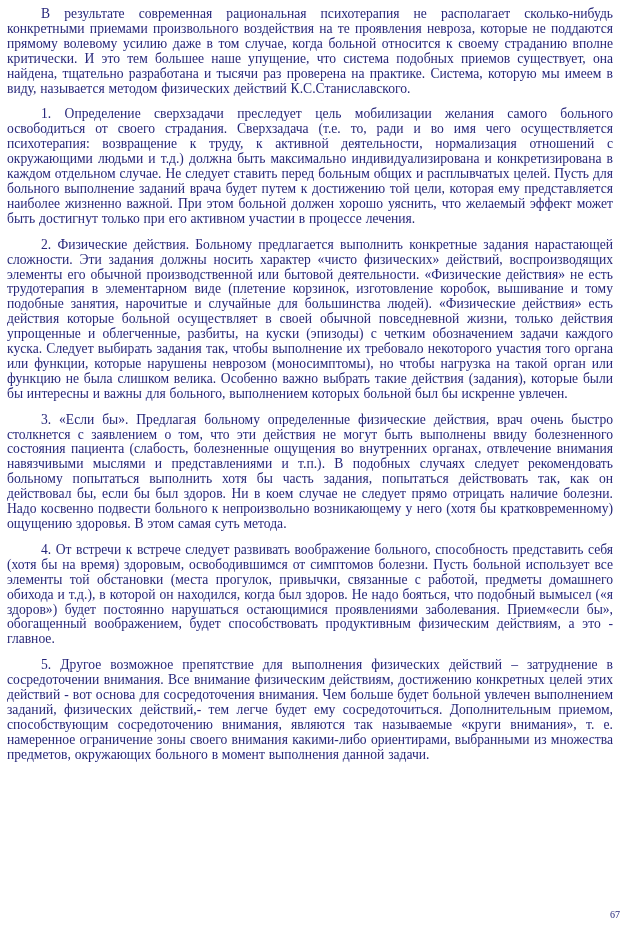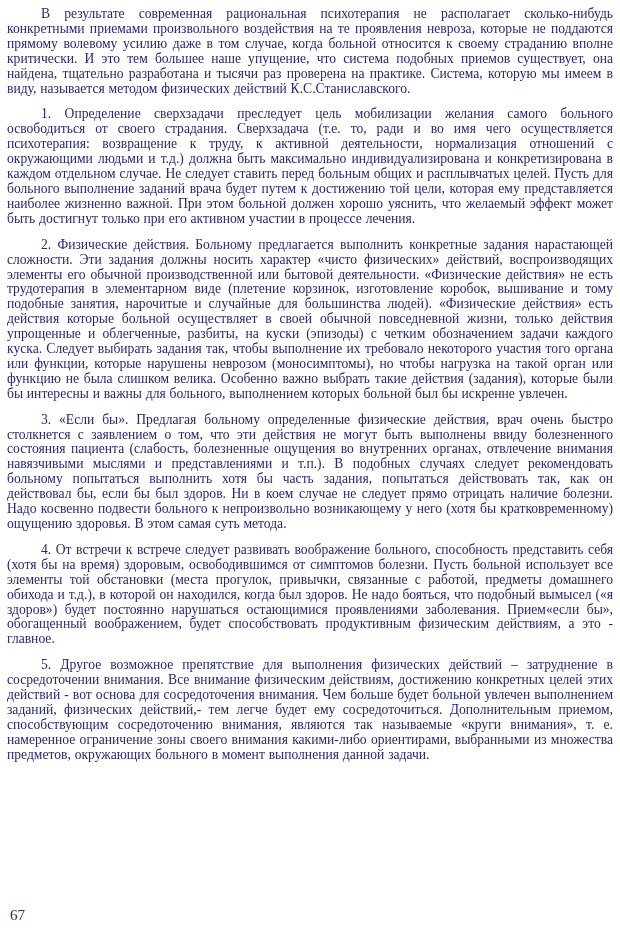--- a/index.html
+++ b/index.html
@@ -26,24 +26,24 @@
   }
   .para {
     margin: 0 0 11px 0;
     text-align: justify;
     text-indent: 34px;
     word-spacing: 0.4px;
   }
   .page-number {
     position: absolute;
     bottom: 8px;
-    left: 10px;
+    left: 16px;
     right: 0;
-    text-align: left;
-    font-size: 15px;
+    text-align: right;
+    font-size: 10px;
     color: var(--text-color);
   }
 </style>
 </head>
 <body>
 
 <div class="page">
   <p class="para">В результате современная рациональная психотерапия не располагает сколько-нибудь конкретными приемами произвольного воздействия на те проявления невроза, которые не поддаются прямому волевому усилию даже в том случае, когда больной относится к своему страданию вполне критически. И это тем большее наше упущение, что система подобных приемов существует, она найдена, тщательно разработана и тысячи раз проверена на практике. Система, которую мы имеем в виду, называется методом физических действий К.С.Станиславского.</p>
   <p class="para">1. Определение сверхзадачи преследует цель мобилизации желания самого больного освободиться от своего страдания. Сверхзадача (т.е. то, ради и во имя чего осуществляется психотерапия: возвращение к труду, к активной деятельности, нормализация отношений с окружающими людьми и т.д.) должна быть максимально индивидуализирована и конкретизирована в каждом отдельном случае. Не следует ставить перед больным общих и расплывчатых целей. Пусть для больного выполнение заданий врача будет путем к достижению той цели, которая ему представляется наиболее жизненно важной. При этом больной должен хорошо уяснить, что желаемый эффект может быть достигнут только при его активном участии в процессе лечения.</p>
   <p class="para">2. Физические действия. Больному предлагается выполнить конкретные задания нарастающей сложности. Эти задания должны носить характер «чисто физических» действий, воспроизводящих элементы его обычной производственной или бытовой деятельности. «Физические действия» не есть трудотерапия в элементарном виде (плетение корзинок, изготовление коробок, вышивание и тому подобные занятия, нарочитые и случайные для большинства людей). «Физические действия» есть действия которые больной осуществляет в своей обычной повседневной жизни, только действия упрощенные и облегченные, разбиты, на куски (эпизоды) с четким обозначением задачи каждого куска. Следует выбирать задания так, чтобы выполнение их требовало некоторого участия того органа или функции, которые нарушены неврозом (моносимптомы), но чтобы нагрузка на такой орган или функцию не была слишком велика. Особенно важно выбрать такие действия (задания), которые были бы интересны и важны для больного, выполнением которых больной был бы искренне увлечен.</p>

